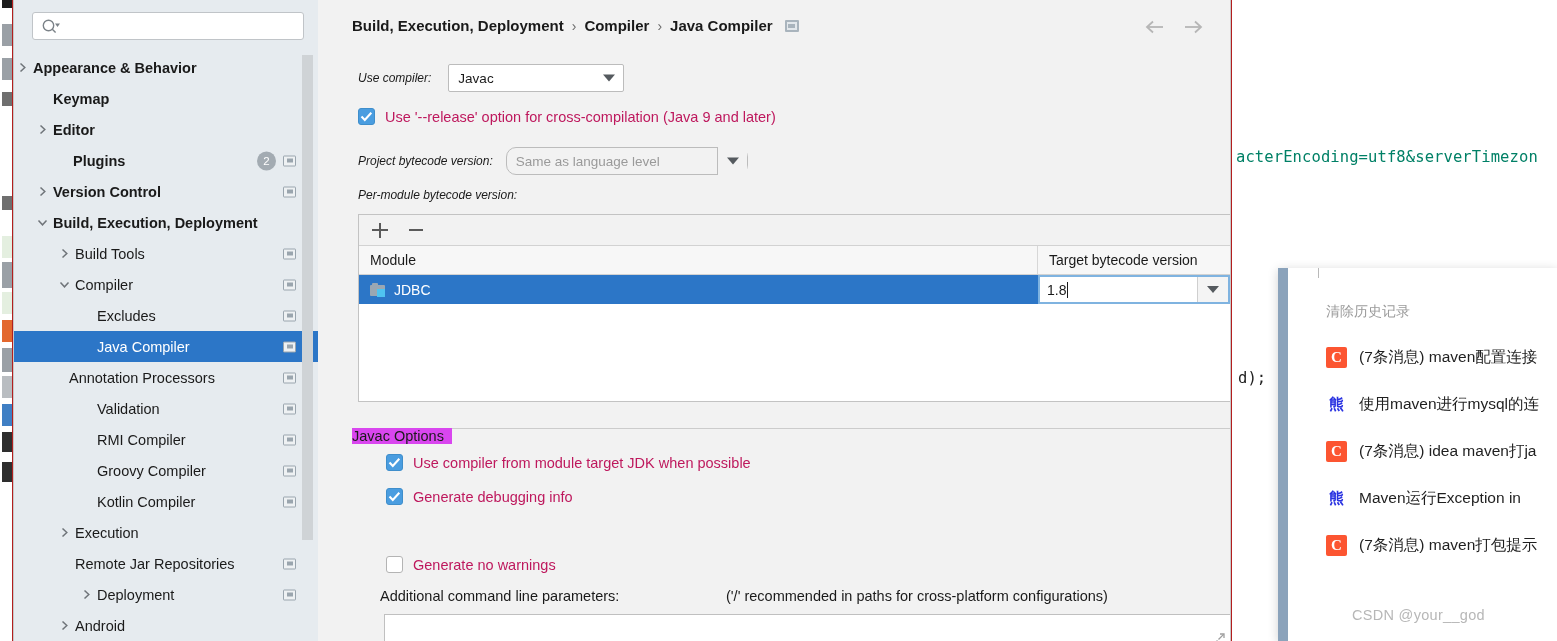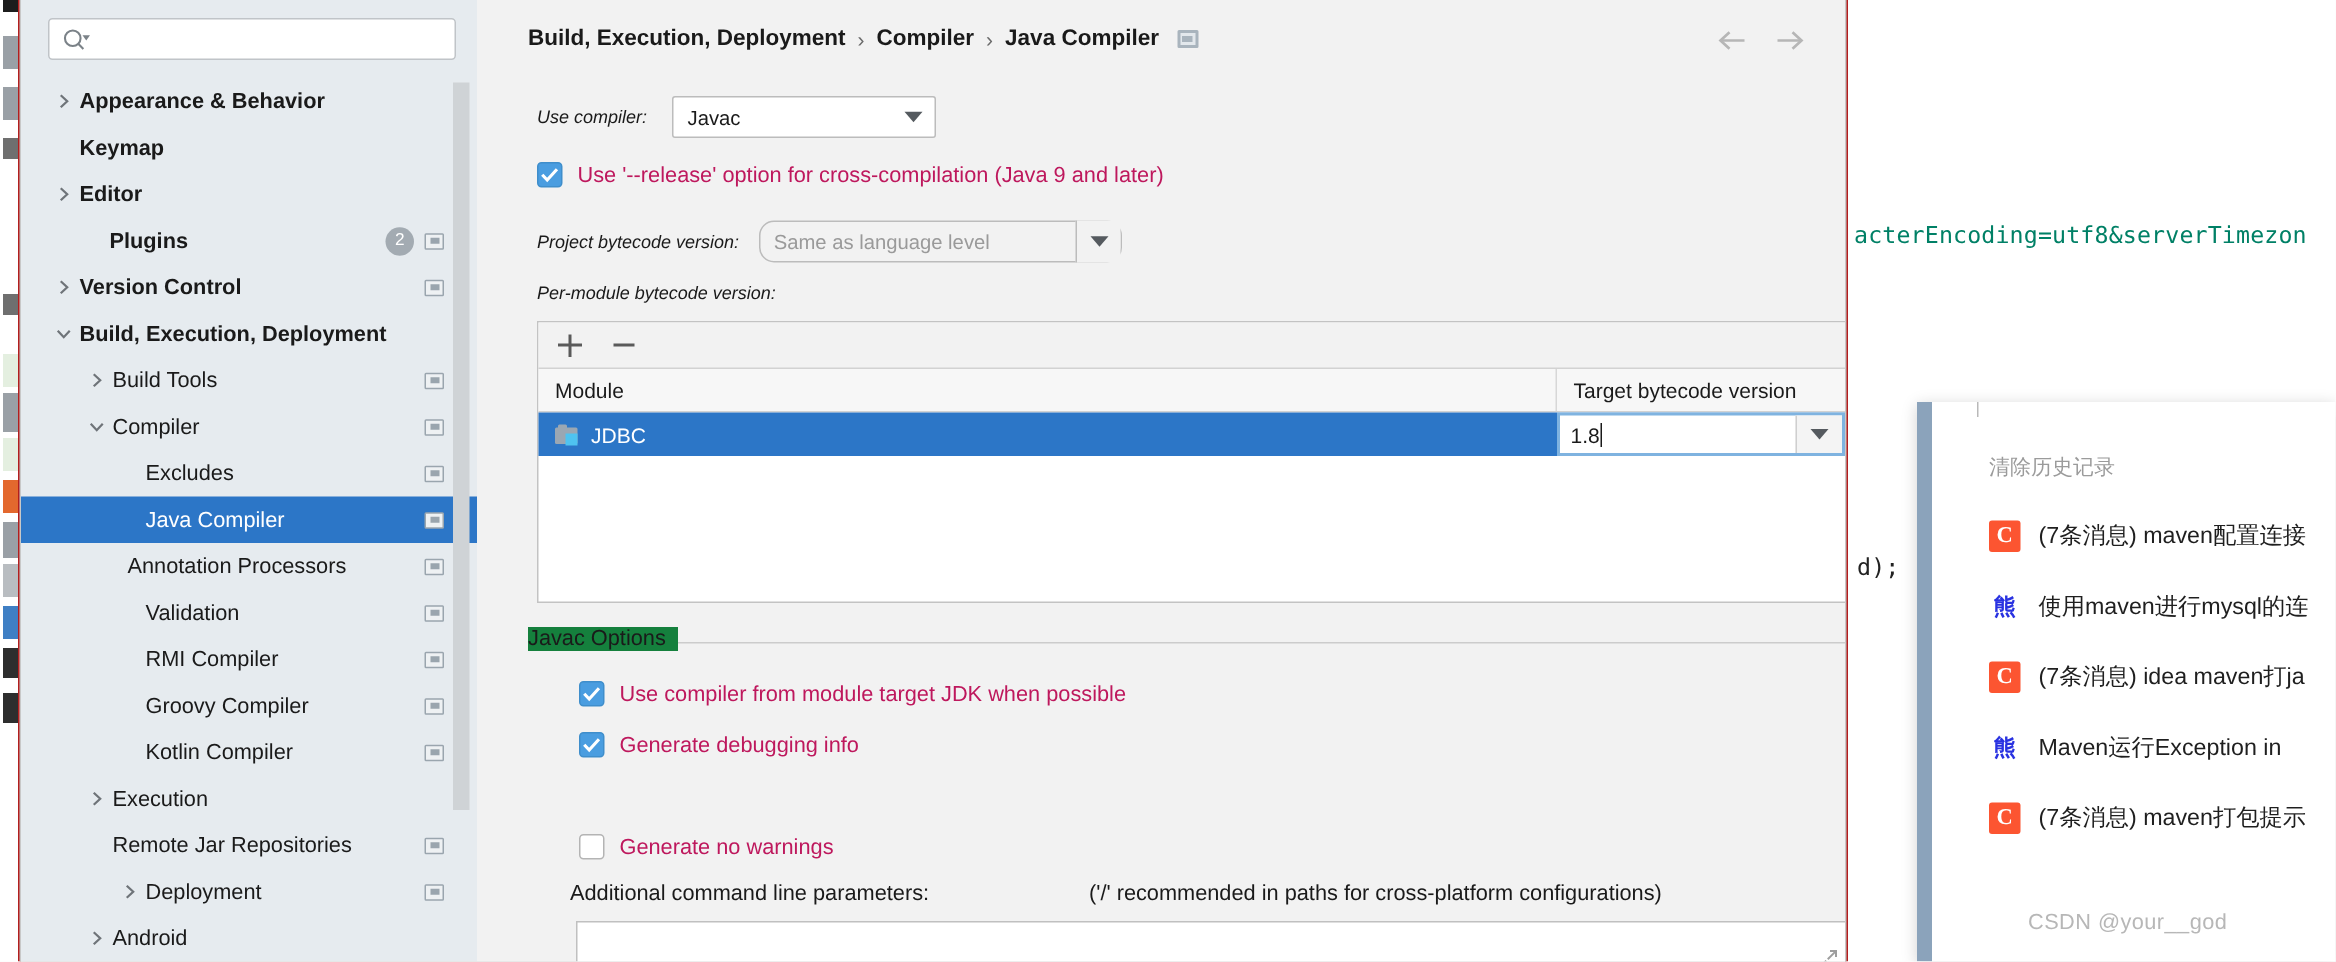--- a/index.html
+++ b/index.html
@@ -350,23 +350,23 @@
     border-top: 7px solid #555a5f;
   }
 
   
   .group {
     position: absolute;
     left: 34px; top: 418px;
     width: 880px; height: 210px;
   }
   .group-title {
-    position: absolute; left: 0; top: 0;
+    position: absolute; left: 0; top: 10px;
     font-size: 14.5px; color: #1a1a1a;
-    background: #15803d;
+    background: #d946ef;
     padding-right: 8px;
     z-index: 2;
   }
   .group-line {
     position: absolute; left: 0; top: 10px;
     width: 880px; height: 1px;
     background: #cccccc;
   }
 
   .opt { position: absolute; left: 34px; }
@@ -491,56 +491,56 @@
           <svg width="20" height="18" viewBox="0 0 20 18">
             <circle cx="7.5" cy="7.5" r="5.2" fill="none" stroke="#7b8288" stroke-width="1.4"></circle>
             <line x1="11.3" y1="11.3" x2="14.6" y2="14.6" stroke="#7b8288" stroke-width="1.4"></line>
             <polygon points="14,5.5 19,5.5 16.5,9" fill="#7b8288"></polygon>
           </svg>
         </span>
         <input class="search-input" type="text" value="" placeholder="" style="">
       </div>
 
       <div class="tree" id="sidebar-tree">
+          <div class="tree-item bold" style="">
+            <span class="tw">
+              <svg width="11" height="11" viewBox="0 0 11 11">
+                <polyline points="3.5,1.5 7.8,5.5 3.5,9.5" fill="none" stroke="#6f7479" stroke-width="1.5"></polyline>
+              </svg>
+            </span>
+            <span class="tree-label">Appearance &amp; Behavior</span>
+          </div>
+          <div class="tree-item bold" style="padding-left: 20px;">
+            <span class="tw"></span>
+            <span class="tree-label">Keymap</span>
+          </div>
           <div class="tree-item bold" style="padding-left: 20px;">
             <span class="tw">
               <svg width="11" height="11" viewBox="0 0 11 11">
                 <polyline points="3.5,1.5 7.8,5.5 3.5,9.5" fill="none" stroke="#6f7479" stroke-width="1.5"></polyline>
               </svg>
             </span>
-            <span class="tree-label">Appearance &amp; Behavior</span>
-          </div>
-          <div class="tree-item bold" style="padding-left: 20px;">
-            <span class="tw"></span>
-            <span class="tree-label">Keymap</span>
+            <span class="tree-label">Editor</span>
+          </div>
+          <div class="tree-item bold" style="padding-left: 20px; gap: 20px;">
+            <span class="tw"></span>
+            <span class="tree-label">Plugins</span>
+            <span class="tree-right">
+              <span class="badge-count">2</span>
+              <span class="mon-icon">
+                <i></i>
+              </span>
+            </span>
           </div>
           <div class="tree-item bold" style="padding-left: 20px;">
             <span class="tw">
               <svg width="11" height="11" viewBox="0 0 11 11">
                 <polyline points="3.5,1.5 7.8,5.5 3.5,9.5" fill="none" stroke="#6f7479" stroke-width="1.5"></polyline>
               </svg>
             </span>
-            <span class="tree-label">Editor</span>
-          </div>
-          <div class="tree-item bold" style="padding-left: 20px; gap: 20px;">
-            <span class="tw"></span>
-            <span class="tree-label">Plugins</span>
-            <span class="tree-right">
-              <span class="badge-count">2</span>
-              <span class="mon-icon">
-                <i></i>
-              </span>
-            </span>
-          </div>
-          <div class="tree-item bold" style="padding-left: 20px;">
-            <span class="tw">
-              <svg width="11" height="11" viewBox="0 0 11 11">
-                <polyline points="3.5,1.5 7.8,5.5 3.5,9.5" fill="none" stroke="#6f7479" stroke-width="1.5"></polyline>
-              </svg>
-            </span>
             <span class="tree-label">Version Control</span>
             <span class="tree-right">
               <span class="mon-icon">
                 <i></i>
               </span>
             </span>
           </div>
           <div class="tree-item bold" style="padding-left: 20px;">
             <span class="tw">
               <svg width="11" height="11" viewBox="0 0 11 11">
@@ -586,21 +586,21 @@
           </div>
           <div class="tree-item selected" style="padding-left: 64px;">
             <span class="tw"></span>
             <span class="tree-label">Java Compiler</span>
             <span class="tree-right">
               <span class="mon-icon">
                 <i></i>
               </span>
             </span>
           </div>
-          <div class="tree-item" style="padding-left: 52px; align-items: center;">
+          <div class="tree-item" style="padding-left: 36px; align-items: center;">
             <span class="tw"></span>
             <span class="tree-label">Annotation Processors</span>
             <span class="tree-right">
               <span class="mon-icon">
                 <i></i>
               </span>
             </span>
           </div>
           <div class="tree-item" style="padding-left: 64px;">
             <span class="tw"></span>

